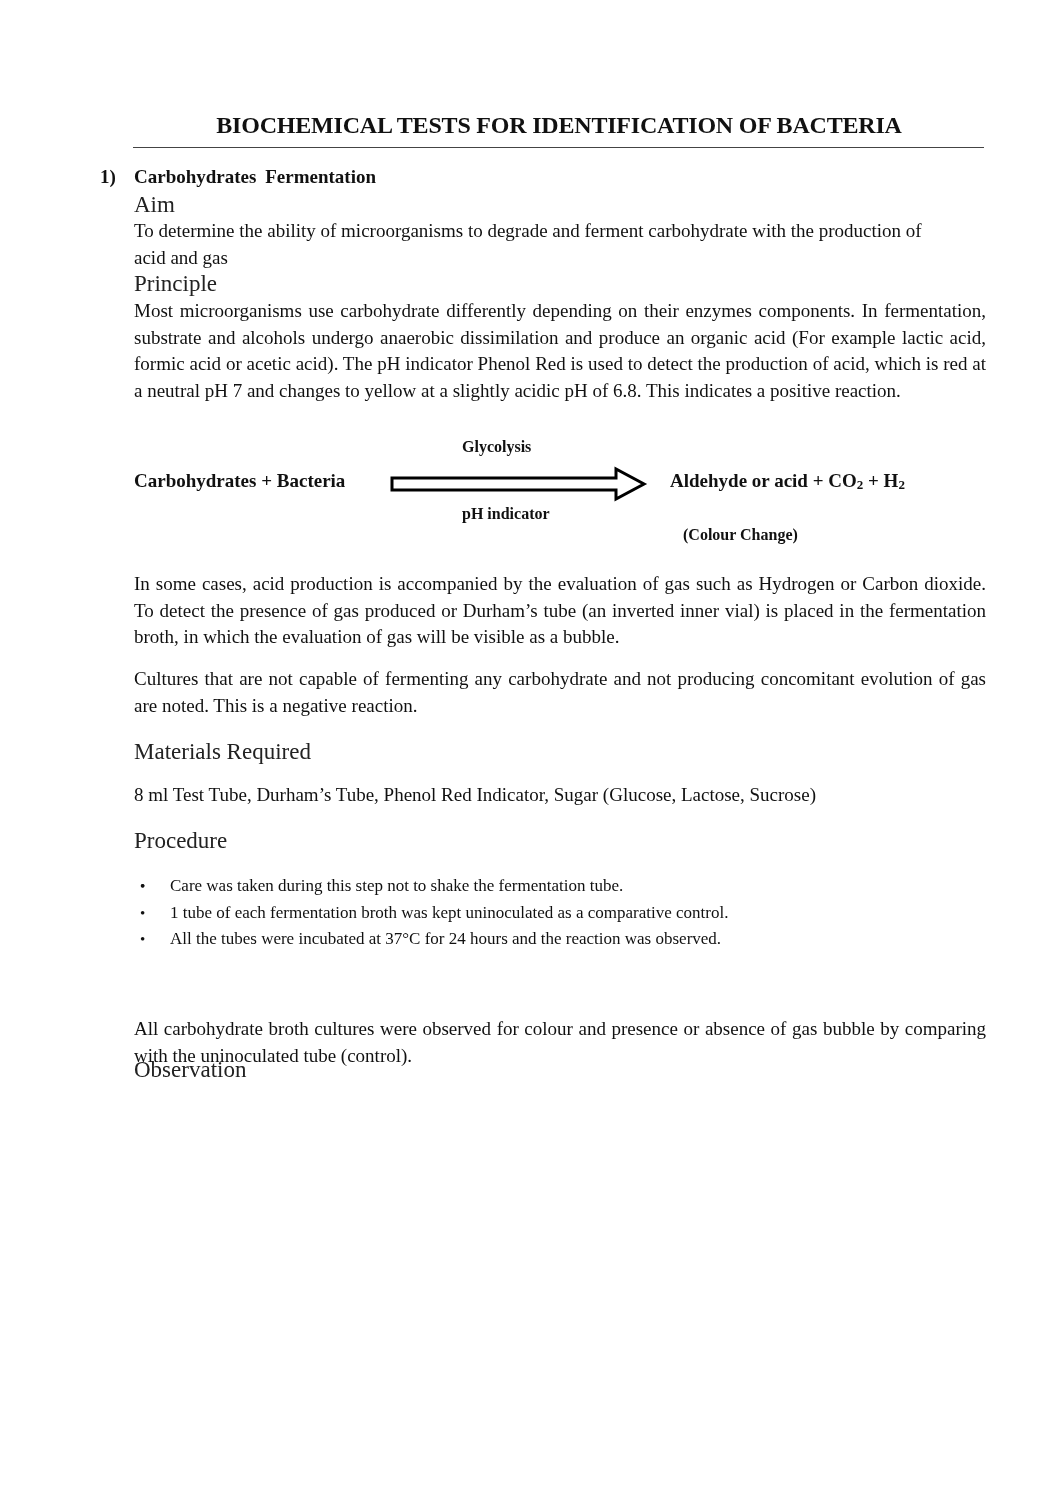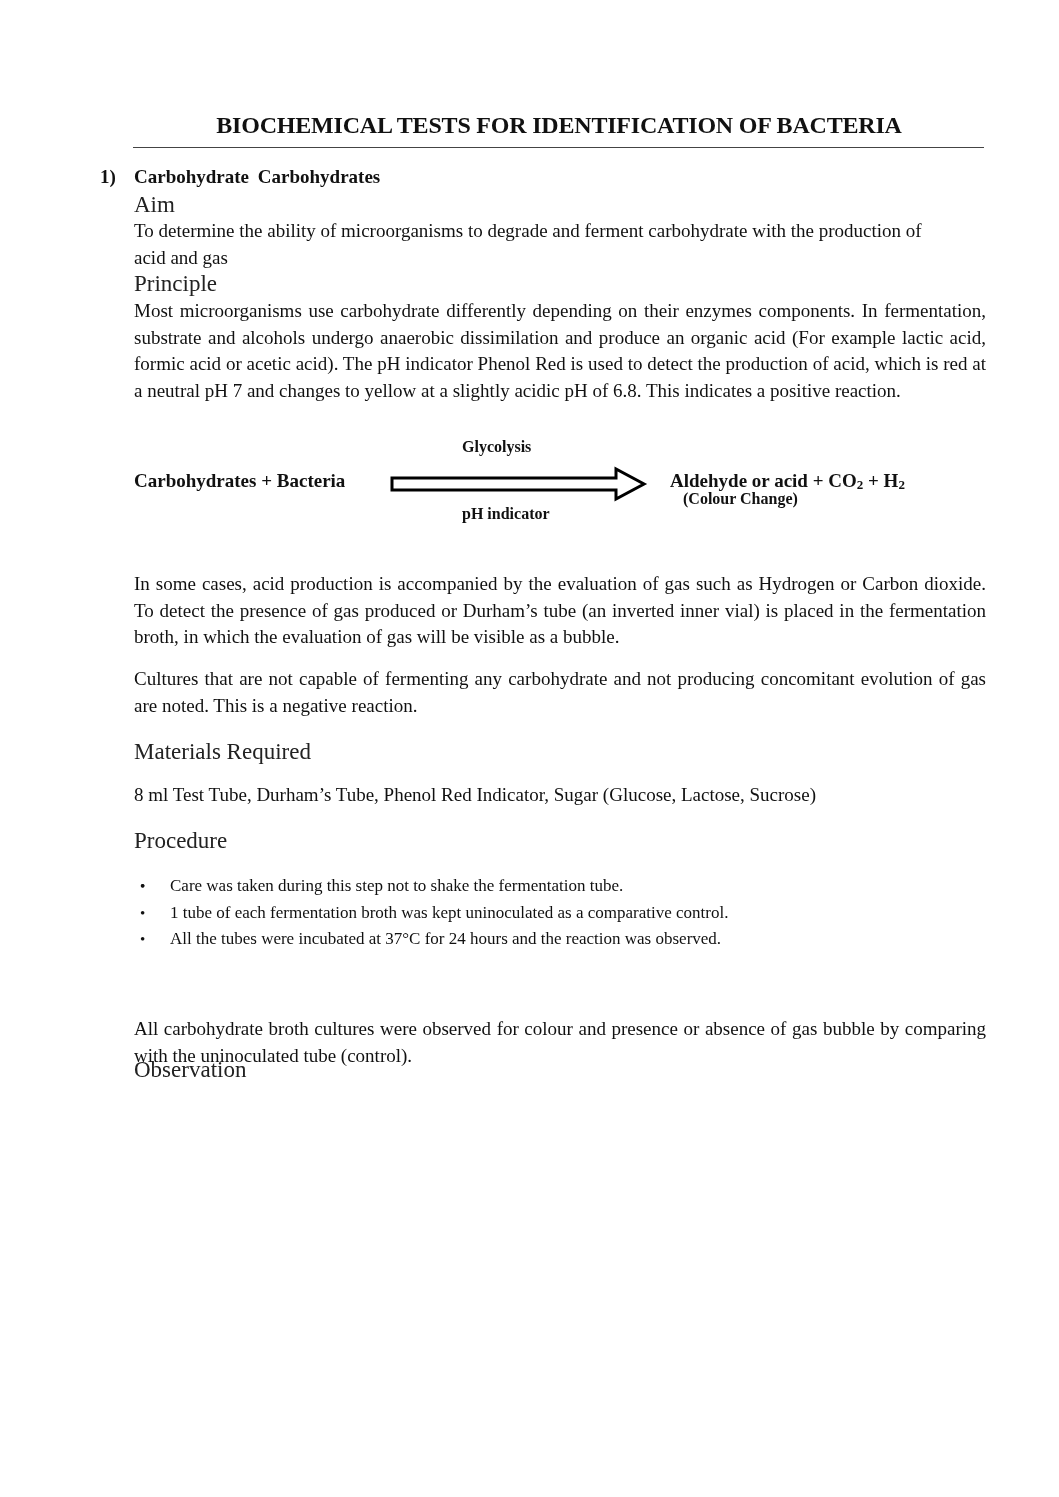--- a/index.html
+++ b/index.html
@@ -41,39 +41,39 @@
   }
   sub { font-size: 13px; vertical-align: -2px; }
 </style>
 </head>
 <body>
 
 <div class="page-title">BIOCHEMICAL TESTS FOR IDENTIFICATION OF BACTERIA</div>
 <div class="title-rule"></div>
 
 <div class="sec-num">1)</div>
-<div class="sec-title">Carbohydrate  Carbohydrates</div>
+<div class="sec-title">Carbohydrates  Fermentation</div>
 
 <div class="sub" style="top:192px;">Aim</div>
 <div class="para ragged" style="top:218px; width:820px;">To determine the ability of microorganisms to degrade and ferment carbohydrate with the production of acid and gas</div>
 
 <div class="sub" style="top:271px;">Principle</div>
 <div class="para" style="top:298px;">Most microorganisms use carbohydrate differently depending on their enzymes components. In fermentation, substrate and alcohols undergo anaerobic dissimilation and produce an organic acid (For example lactic acid, formic acid or acetic acid). The pH indicator Phenol Red is used to detect the production of acid, which is red at a neutral pH 7 and changes to yellow at a slightly acidic pH of 6.8. This indicates a positive reaction.</div>
 
 <div>
   <div class="diagram-text" style="left:462px; top:438px; font-size:16px;">Glycolysis</div>
   <div class="diagram-text" style="left:134px; top:470px; font-size:19px;">Carbohydrates + Bacteria</div>
   <svg class="arrow" width="258" height="36" viewBox="0 0 258 36">
     <path d="M2 12 L226 12 L226 3 L254 18 L226 33 L226 24 L2 24 Z" fill="#fff" stroke="#000" stroke-width="3" stroke-linejoin="miter"></path>
   </svg>
   <div class="diagram-text" style="left:670px; top:470px; font-size:19px;">
     <span>Aldehyde or acid + CO</span><sub>2</sub><span> + H</span><sub>2</sub>
   </div>
   <div class="diagram-text" style="left:462px; top:505px; font-size:16px;">pH indicator</div>
-  <div class="diagram-text" style="left:683px; top:490px; font-size:16px;">(Colour Change)</div>
+  <div class="diagram-text" style="left:683px; top:526px; font-size:16px;">(Colour Change)</div>
 </div>
 
 <div class="para" style="top:571px;">In some cases, acid production is accompanied by the evaluation of gas such as Hydrogen or Carbon dioxide. To detect the presence of gas produced or Durham’s tube (an inverted inner vial) is placed in the fermentation broth, in which the evaluation of gas will be visible as a bubble.</div>
 <div class="para" style="top:666px;">Cultures that are not capable of fermenting any carbohydrate and not producing concomitant evolution of gas are noted. This is a negative reaction.</div>
 
 <div class="sub" style="top:739px;">Materials Required</div>
 <div class="para ragged" style="top:782px;">8 ml Test Tube, Durham’s Tube, Phenol Red Indicator, Sugar (Glucose, Lactose, Sucrose)</div>
 
 <div class="sub" style="top:828px;">Procedure</div>
 <ul class="proc">

